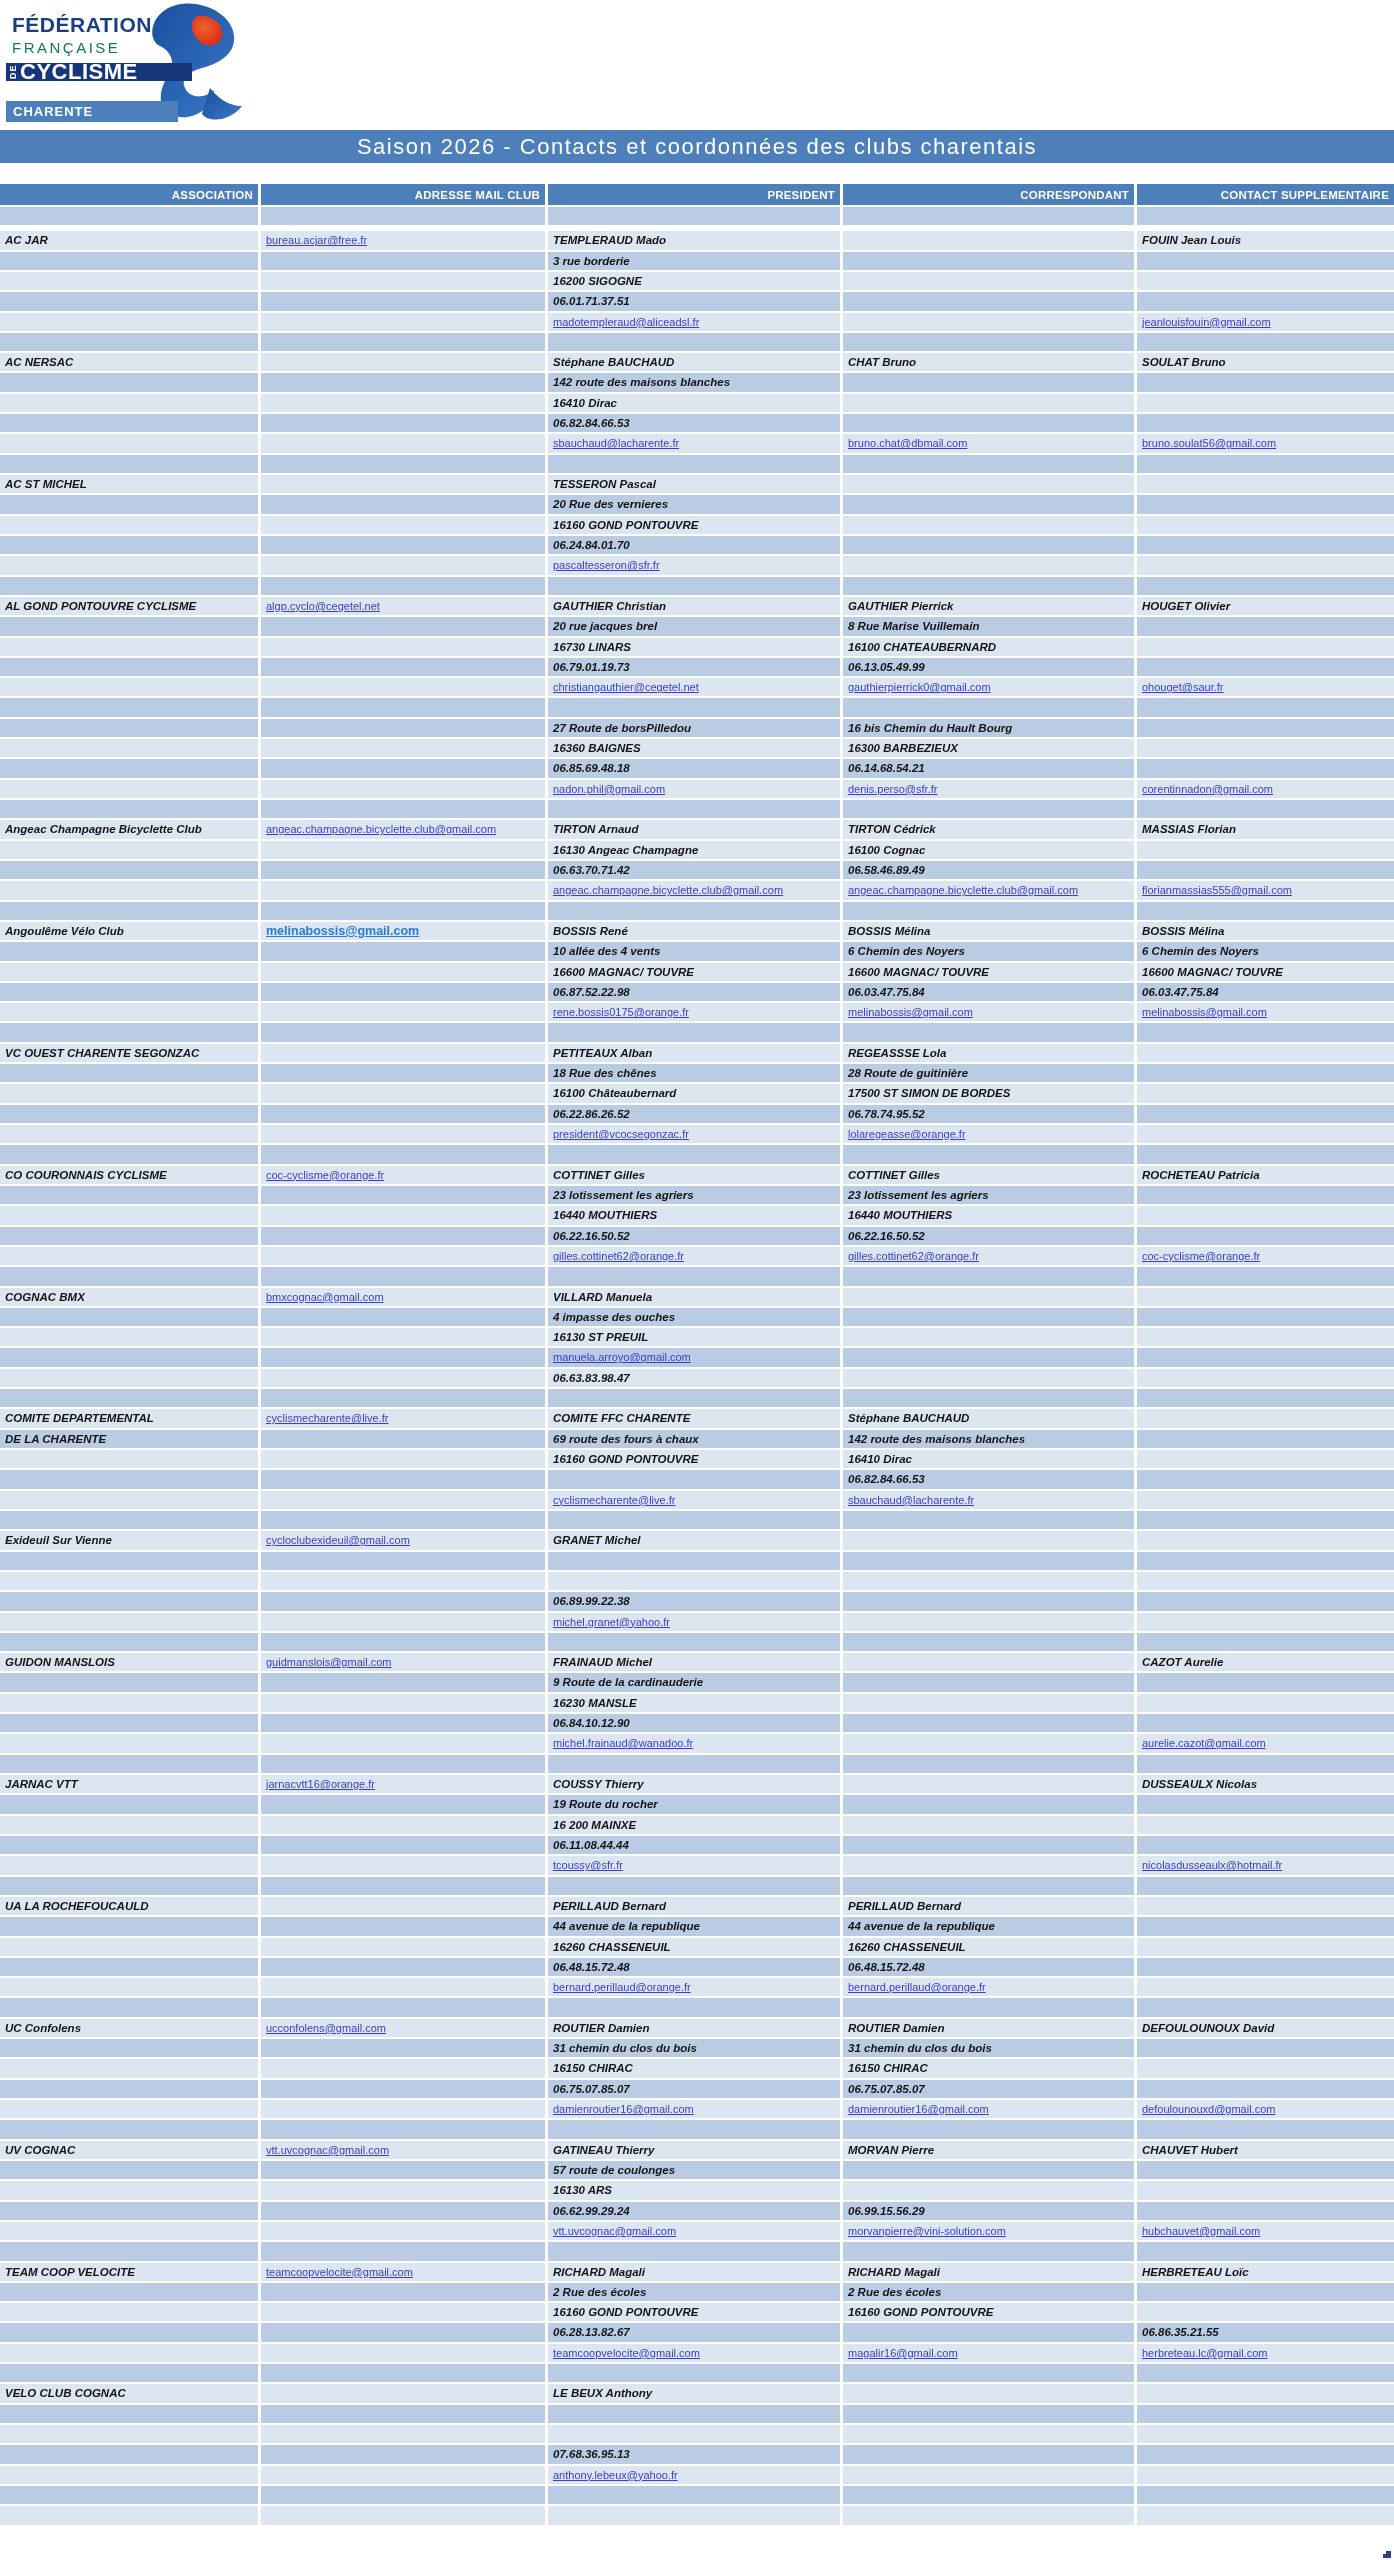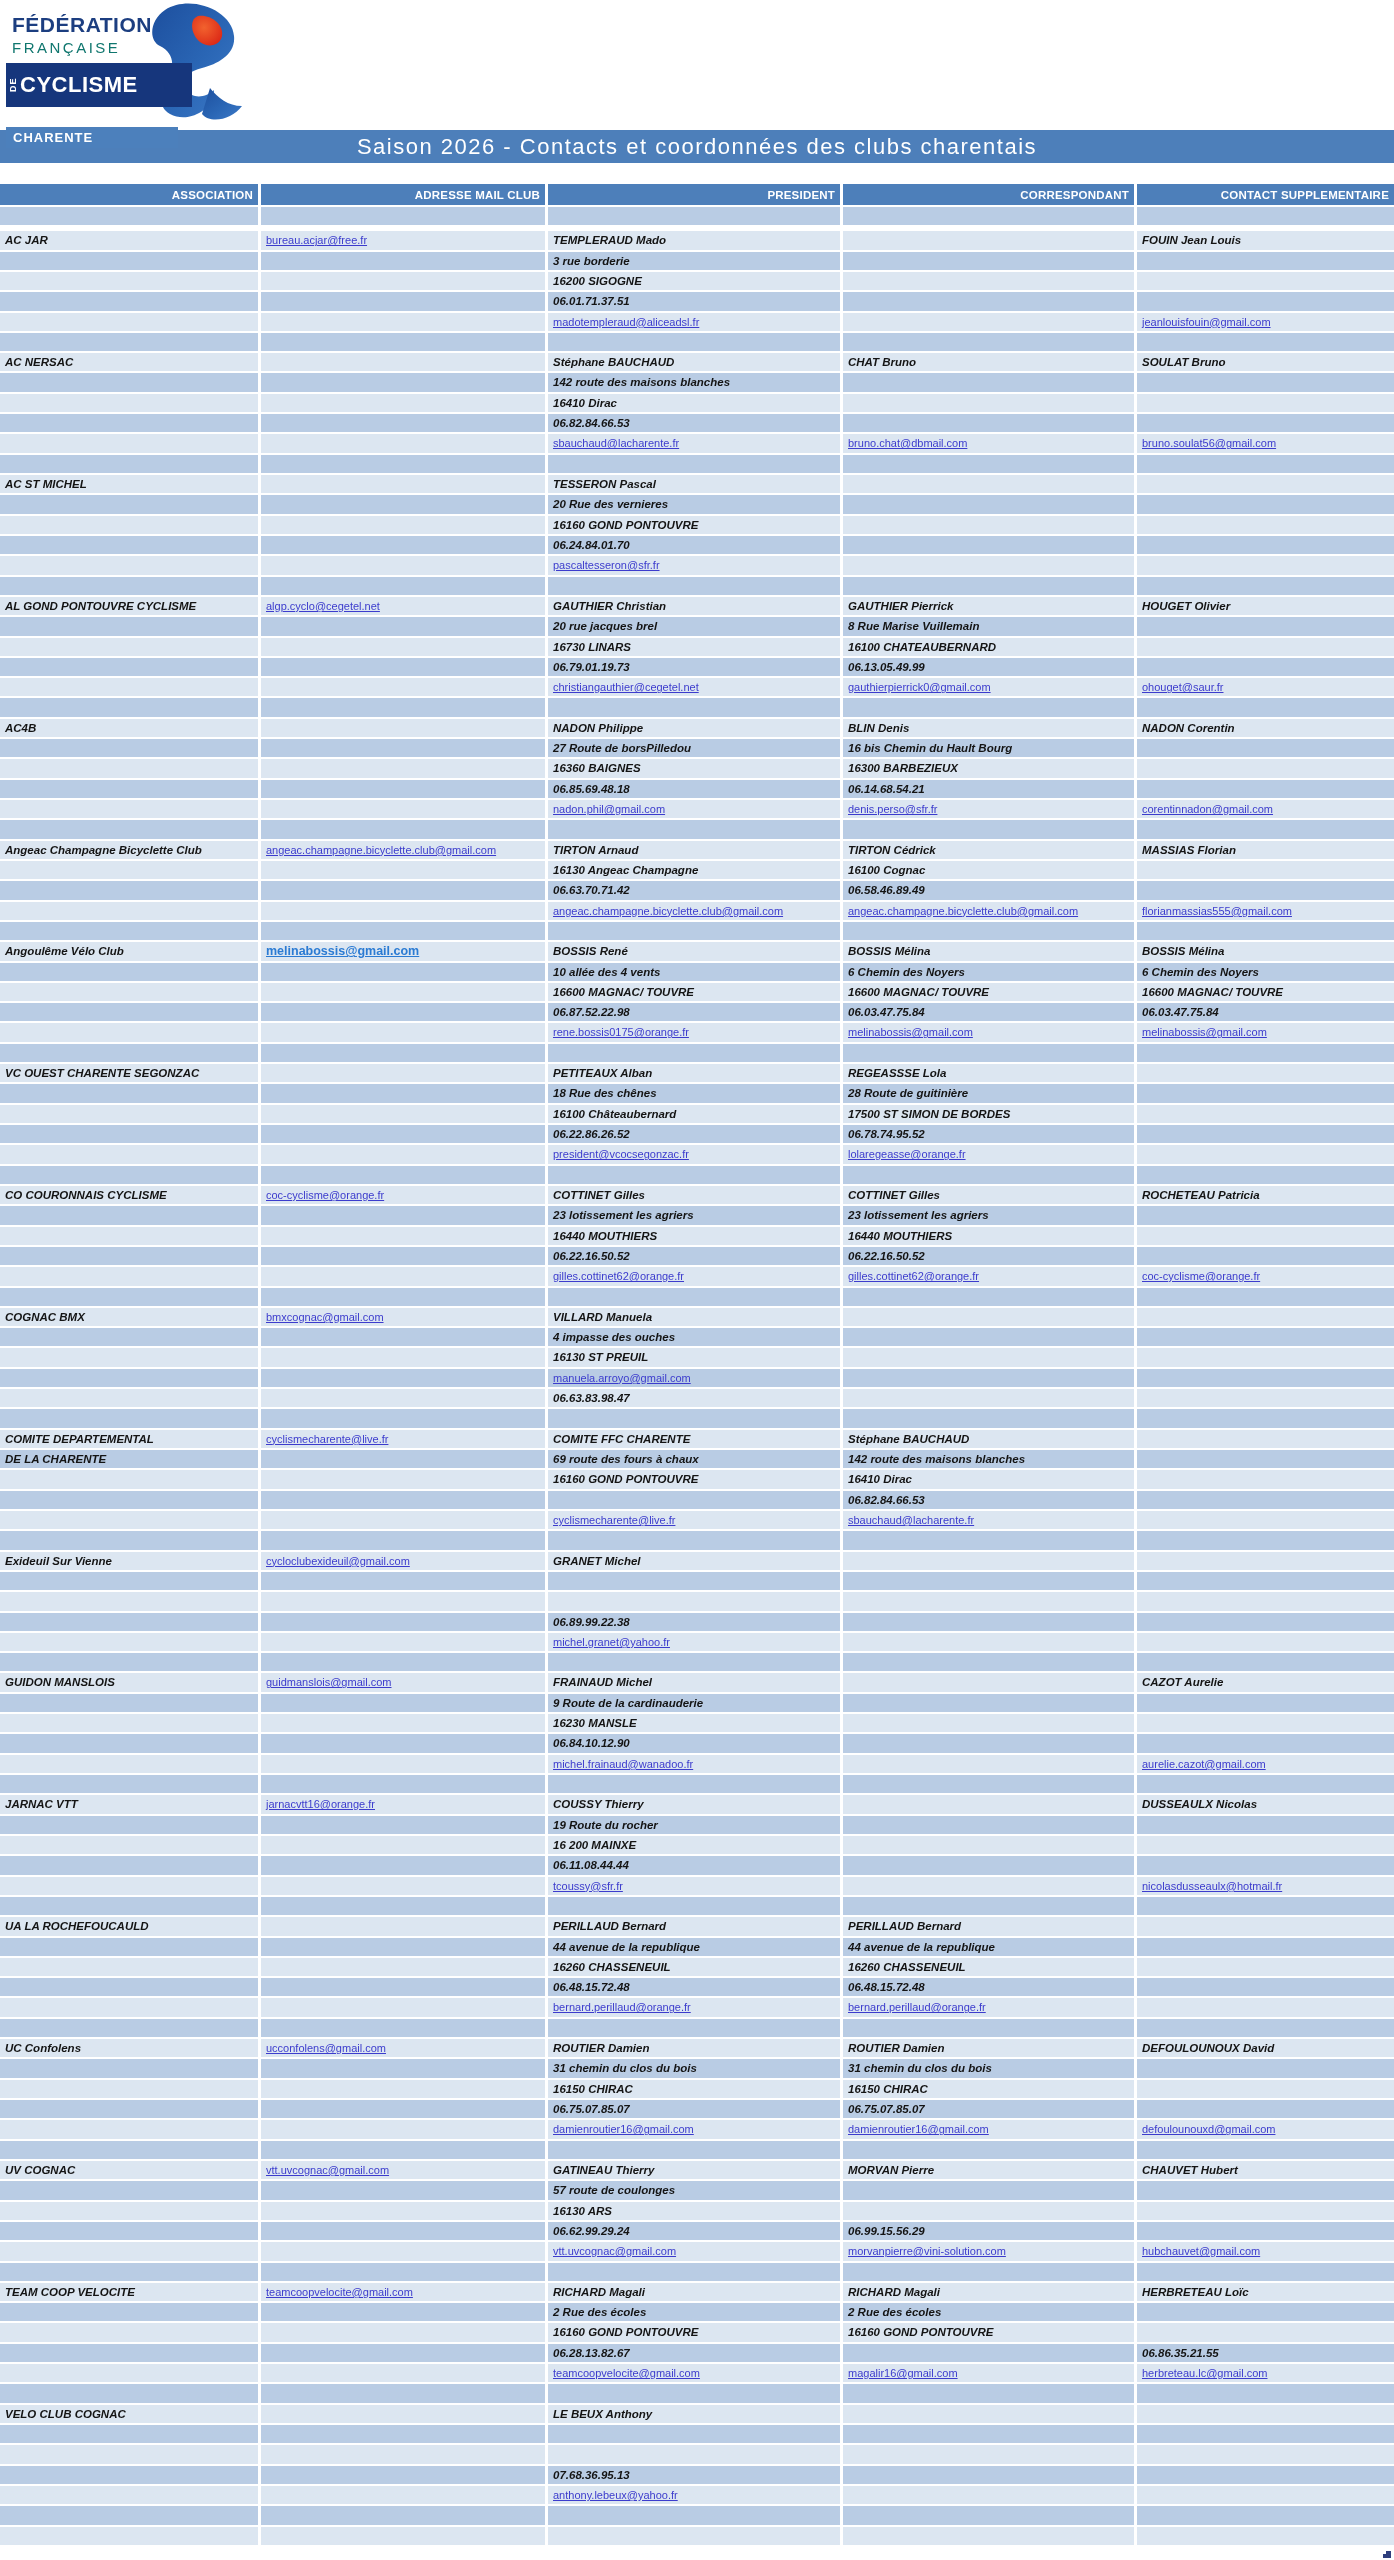--- a/index.html
+++ b/index.html
@@ -5,21 +5,21 @@
   html,body{margin:0;padding:0;background:#fff;}
   body{width:1394px;height:2560px;position:relative;overflow:hidden;
        font-family:"Liberation Sans",sans-serif;-webkit-font-smoothing:antialiased;}
 
   
   .logo{position:absolute;left:6px;top:4px;width:252px;height:126px;}
   .logo .swoosh{position:absolute;left:92px;top:-2px;width:164px;height:130px;z-index:0;}
   .logo .ltxt{position:relative;z-index:1;padding-left:6px;}
   .logo .l1{font-size:21px;font-weight:bold;color:#1c3e80;letter-spacing:.5px;line-height:23px;margin-top:9px;}
   .logo .l2{font-size:15px;font-weight:400;color:#0f766e;letter-spacing:2.5px;line-height:24px;}
-  .logo .cyclbar{position:relative;z-index:1;margin-top:3px;width:186px;height:44px;background:#16367c;display:flex;align-items:center;}
+  .logo .cyclbar{position:relative;z-index:1;margin-top:3px;width:186px;height:18px;background:#16367c;display:flex;align-items:center;}
   .logo .de{color:#fff;font-size:9px;font-weight:bold;transform:rotate(-90deg);width:14px;letter-spacing:1px;}
   .logo .cy{color:#fff;font-size:22px;font-weight:bold;letter-spacing:.5px;}
   .logo .regbar{position:relative;z-index:1;margin-top:20px;width:172px;height:21px;background:#4c80bc;color:#fff;
                 font-size:13px;font-weight:bold;letter-spacing:1px;line-height:21px;padding-left:7px;box-sizing:border-box;}
 
   
   .titlebar{position:absolute;left:0;top:130px;width:1394px;height:33px;background:#4d7fba;
             color:#fff;font-size:22px;font-weight:normal;letter-spacing:1.5px;text-align:center;line-height:33px;}
 
   
@@ -255,27 +255,20 @@
       <div class="cell c4 lt lnk">ohouget@saur.fr</div>
     </div>
     <div class="row">
       <div class="cell c0 dk"></div>
       <div class="cell c1 dk"></div>
       <div class="cell c2 dk"></div>
       <div class="cell c3 dk"></div>
       <div class="cell c4 dk"></div>
     </div>
     <div class="row">
-      <div class="cell c0 lt club">AC4B</div>
-      <div class="cell c1 lt"></div>
-      <div class="cell c2 lt txt">NADON Philippe</div>
-      <div class="cell c3 lt txt">BLIN Denis</div>
-      <div class="cell c4 lt txt">NADON Corentin</div>
-    </div>
-    <div class="row">
       <div class="cell c0 dk"></div>
       <div class="cell c1 dk"></div>
       <div class="cell c2 dk txt">27 Route de borsPilledou</div>
       <div class="cell c3 dk txt">16 bis Chemin du Hault Bourg</div>
       <div class="cell c4 dk"></div>
     </div>
     <div class="row">
       <div class="cell c0 lt"></div>
       <div class="cell c1 lt"></div>
       <div class="cell c2 lt txt">16360 BAIGNES</div>

